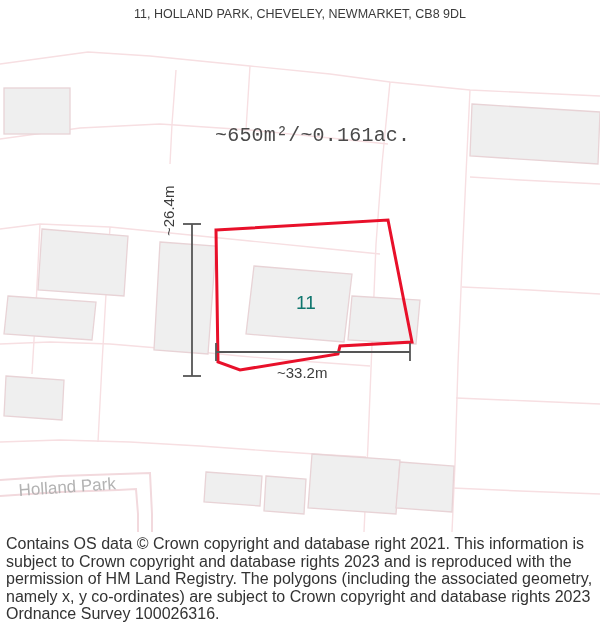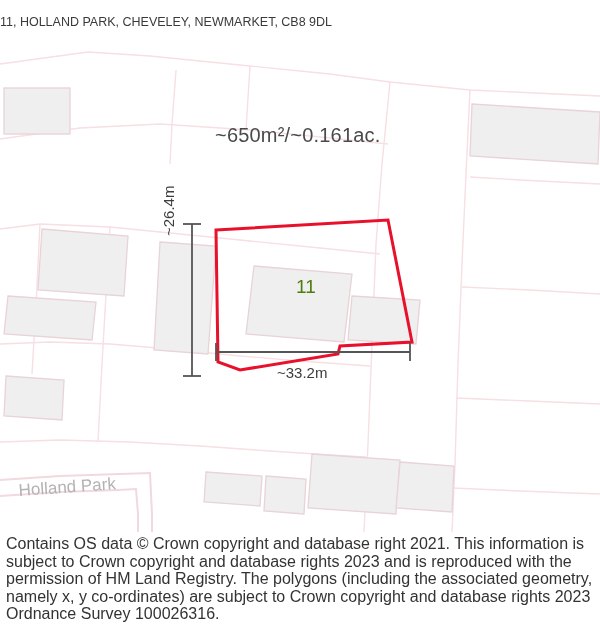--- a/index.html
+++ b/index.html
@@ -10,22 +10,22 @@
   body {
     width: 600px;
     height: 625px;
     font-family: "Liberation Sans", sans-serif;
     color: #333333;
     overflow: hidden;
     position: relative;
   }
   .header {
     width: 600px;
-    padding-top: 14px;
-    text-align: left;
+    padding-top: 6px;
+    text-align: center;
   }
   .header .title {
     font-size: 12.5px;
     color: #3a3a3a;
     line-height: 16px;
     white-space: nowrap;
   }
   .header .subtitle {
     font-size: 12.5px;
     color: #3a3a3a;
@@ -45,27 +45,28 @@
     display: block;
   }
   .area-label {
     position: absolute;
     left: 215px;
     top: 80px;
     font-size: 20px;
     color: #4a4a4a;
     letter-spacing: 0.2px;
     white-space: nowrap;
+    font-family: Liberation Mono, monospace;
   }
   .plot-number {
     position: absolute;
     left: 296px;
-    top: 232px;
+    top: 248px;
     font-size: 19px;
-    color: #4d7c0f;
+    color: #0f766e;
   }
   .dim-vertical {
     position: absolute;
     left: 160px;
     top: 192px;
     font-size: 15px;
     color: #3d3d3d;
     transform: rotate(-90deg);
     transform-origin: left top;
     white-space: nowrap;

